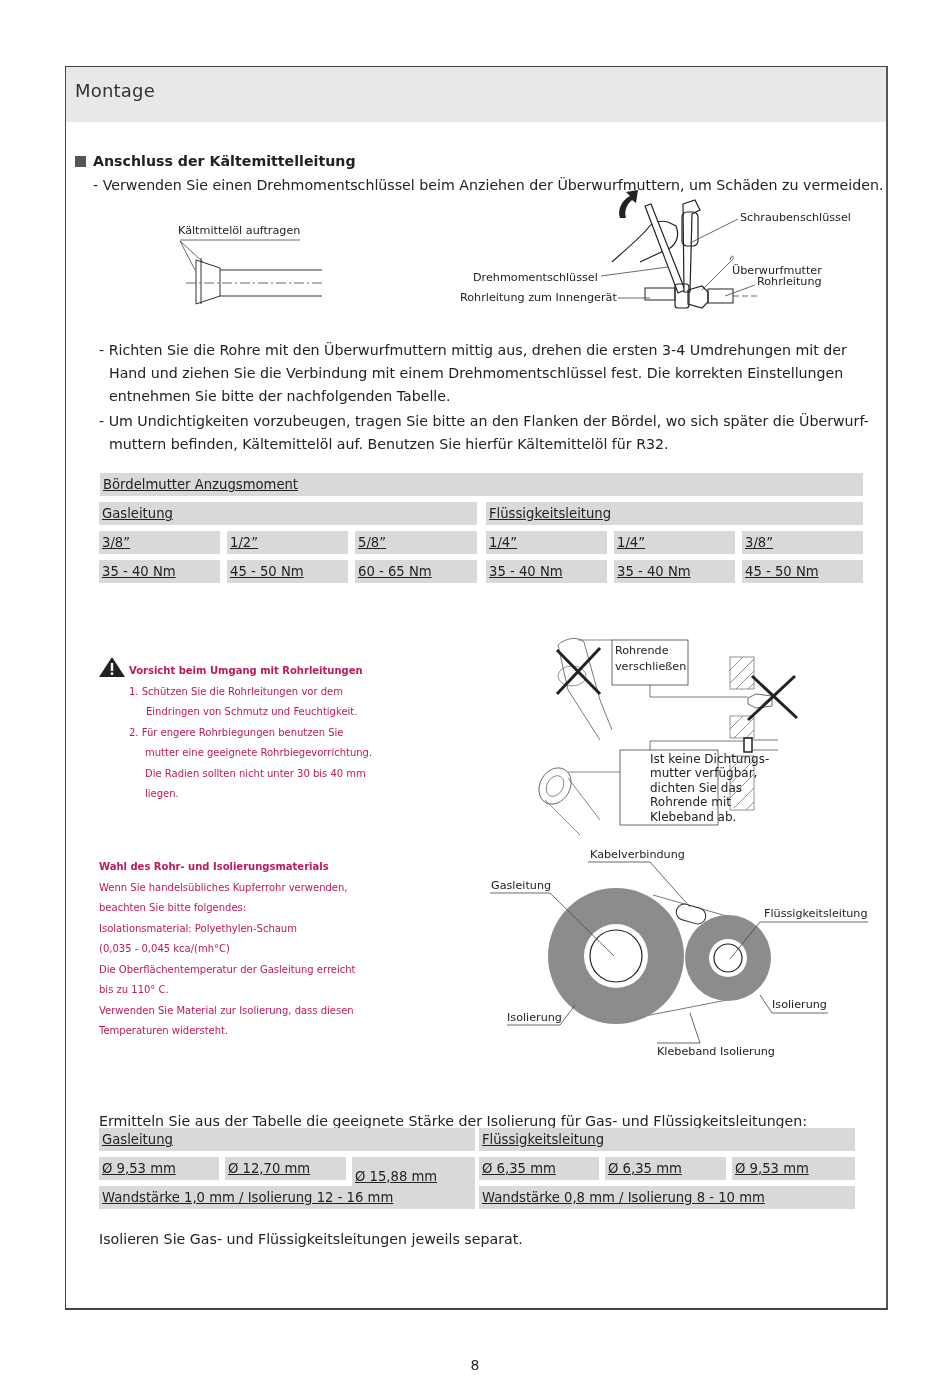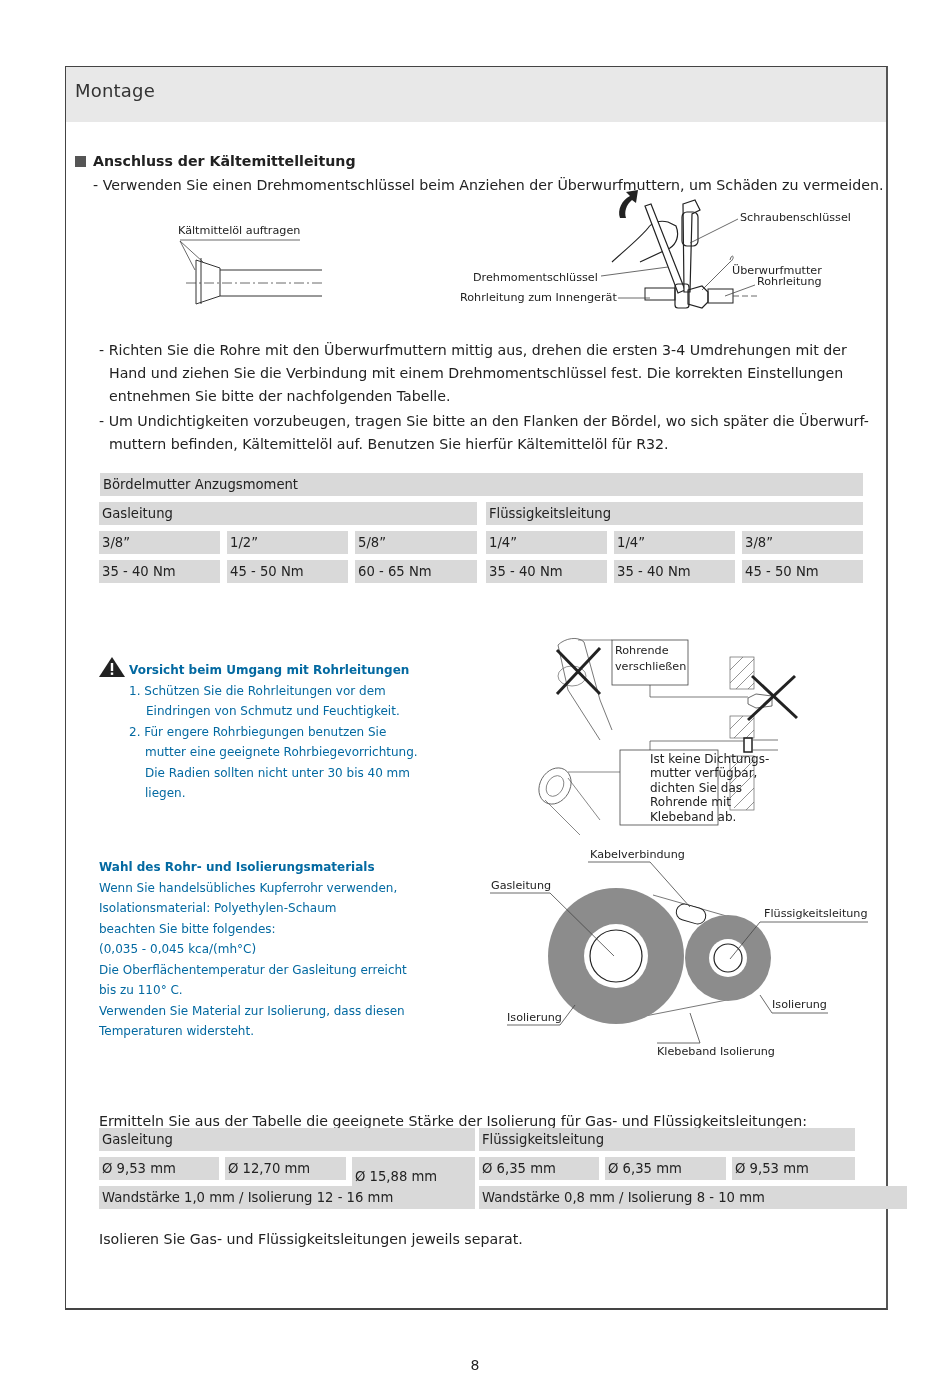--- a/index.html
+++ b/index.html
@@ -5,28 +5,28 @@
   * { box-sizing: border-box; margin: 0; padding: 0; }
   html, body { width: 950px; height: 1378px; background: #ffffff; }
   body { font-family: "DejaVu Sans", sans-serif; color: #222; position: relative; overflow: hidden; }
 
   .frame { position: absolute; left: 65px; top: 66px; width: 823px; height: 1244px; border: 1px solid #444; border-bottom: 2px solid #444; border-right: 2px solid #555; }
   .frame-header { position: absolute; left: 0; top: 0; right: 0; height: 55px; background: #e8e8e8; }
   .frame-title { position: absolute; left: 9px; top: 13px; font-size: 18px; color: #333; font-family: "DejaVu Sans", sans-serif; letter-spacing: 0.2px; }
 
   .abs { position: absolute; }
   .t14 { font-size: 14.2px; line-height: 23px; color: #222; margin-top: 11px; }
-  .t15 { font-size: 12px; line-height: 20.5px; color: #0369a1; }
+  .t15 { font-size: 10px; line-height: 20.5px; color: #be185d; }
   .bold { font-weight: bold; }
 
   .section-square { display: inline-block; width: 11px; height: 11px; background: #555; margin-right: 7px; vertical-align: -1px; }
 
   .lbl { position: absolute; font-size: 11.2px; color: #222; white-space: nowrap; font-family: "DejaVu Sans", sans-serif; }
 
-  .cell { position: absolute; background: #d9d9d9; font-size: 13.2px; color: #222; padding-left: 3px; display: flex; align-items: center; white-space: nowrap; }
+  .cell { position: absolute; background: #d9d9d9; font-size: 13.2px; color: #222; padding-left: 3px; display: flex; align-items: center; white-space: nowrap; text-decoration: underline; }
 
   .page-number { position: absolute; left: 0; width: 950px; top: 1357px; text-align: center; font-size: 14px; color: #222; }
 
   svg { position: absolute; overflow: visible; }
 </style>
 </head>
 <body>
 
 <div class="frame">
   <div class="frame-header">
@@ -183,22 +183,22 @@
     <div>mutter verfügbar,</div>
     <div>dichten Sie das</div>
     <div>Rohrende mit</div>
     <div>Klebeband ab.</div>
   </div>
 </div>
 
 <div class="abs t15" style="left:99px; top:857px; white-space:nowrap;">
   <div class="bold">Wahl des Rohr- und Isolierungsmaterials</div>
   <div>Wenn Sie handelsübliches Kupferrohr verwenden,</div>
+  <div>beachten Sie bitte folgendes:</div>
   <div>Isolationsmaterial: Polyethylen-Schaum</div>
-  <div>beachten Sie bitte folgendes:</div>
   <div>(0,035 - 0,045 kca/(mh°C)</div>
   <div>Die Oberflächentemperatur der Gasleitung erreicht</div>
   <div>bis zu 110° C.</div>
   <div>Verwenden Sie Material zur Isolierung, dass diesen</div>
   <div>Temperaturen widersteht.</div>
 </div>
 
 <div>
   <svg style="left:0;top:0;" width="950" height="1080">
 
@@ -238,17 +238,17 @@
   <div class="cell" style="left:479px; top:1128px; width:376px; height:23px;">Flüssigkeitsleitung</div>
 
   <div class="cell" style="left:99px; top:1157px; width:120px; height:23px;">Ø 9,53 mm</div>
   <div class="cell" style="left:225px; top:1157px; width:121px; height:23px;">Ø 12,70 mm</div>
   <div class="cell" style="left:352px; top:1157px; width:123px; height:38px;">Ø 15,88 mm</div>
   <div class="cell" style="left:479px; top:1157px; width:120px; height:23px;">Ø 6,35 mm</div>
   <div class="cell" style="left:605px; top:1157px; width:121px; height:23px;">Ø 6,35 mm</div>
   <div class="cell" style="left:732px; top:1157px; width:123px; height:23px;">Ø 9,53 mm</div>
 
   <div class="cell" style="left:99px; top:1186px; width:376px; height:23px;">Wandstärke 1,0 mm / Isolierung 12 - 16 mm</div>
-  <div class="cell" style="left:479px; top:1186px; width:428px; height:23px;">Wandstärke 0,8 mm / Isolierung 8 - 10 mm</div>
+  <div class="cell" style="left:479px; top:1186px; width:376px; height:23px;">Wandstärke 0,8 mm / Isolierung 8 - 10 mm</div>
 </div>
 <div class="abs t14" style="left:99px; top:1217px; white-space:nowrap;">Isolieren Sie Gas- und Flüssigkeitsleitungen jeweils separat.</div>
 
 <div class="page-number">8</div>
 
 </body></html>

